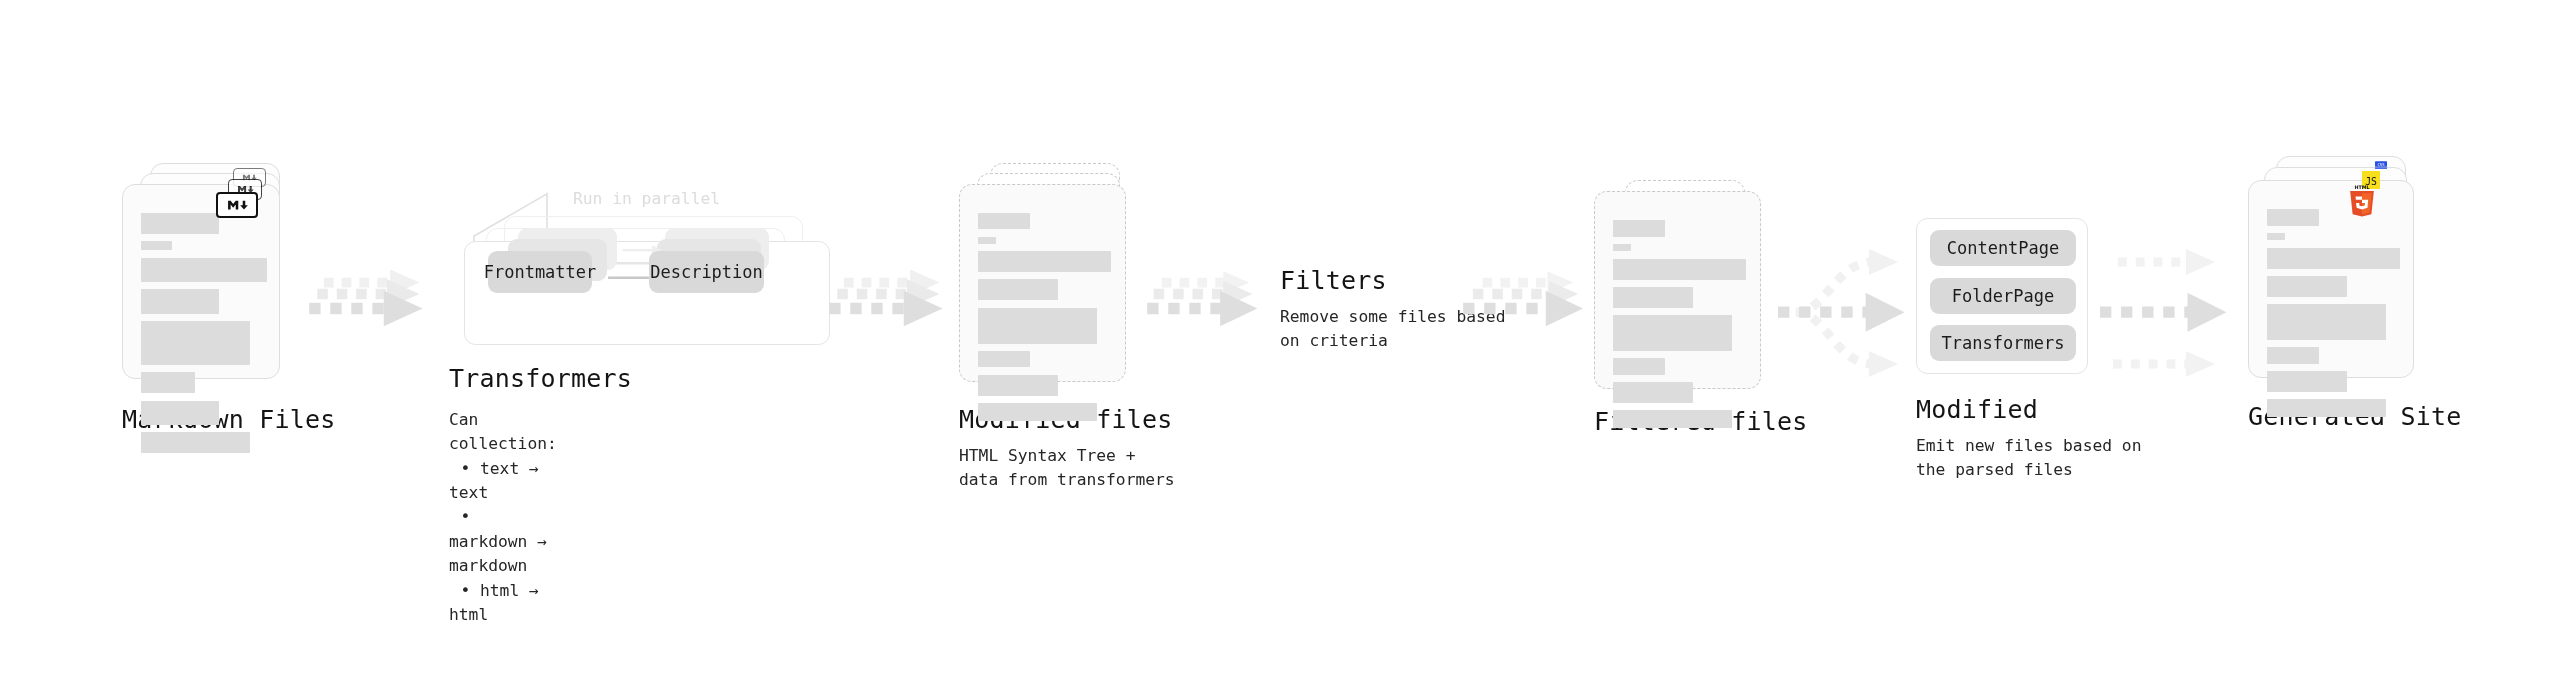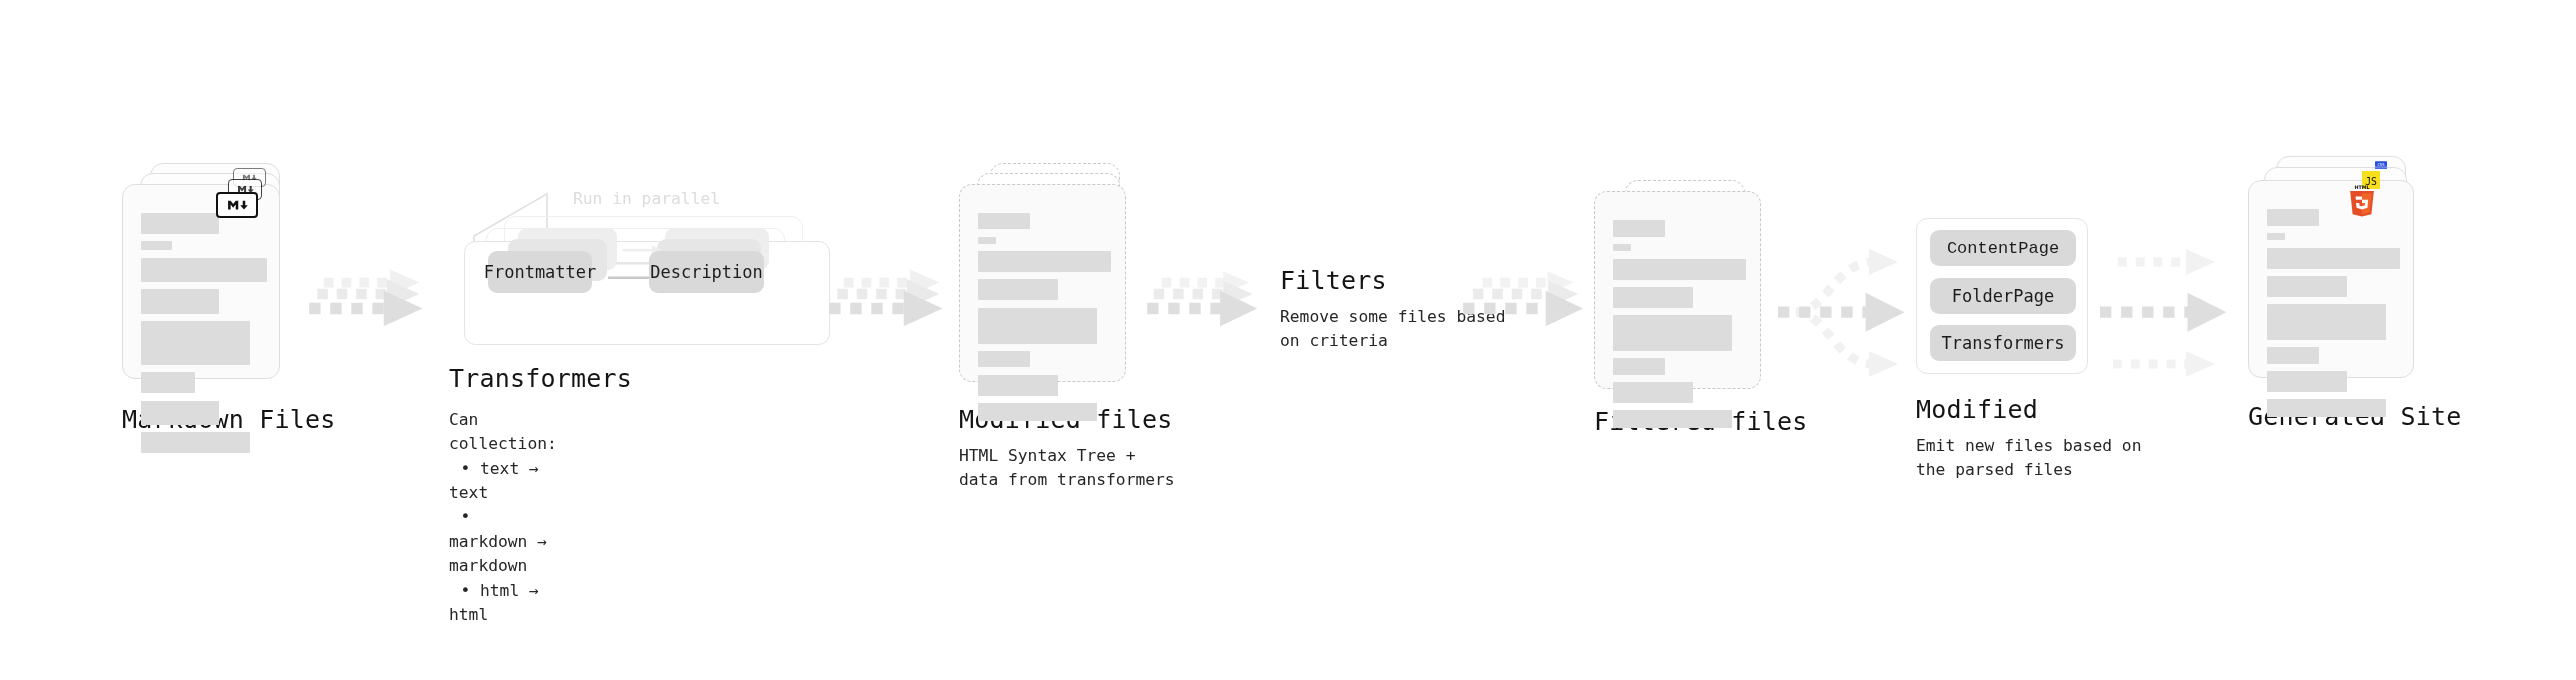--- a/index.html
+++ b/index.html
@@ -300,21 +300,21 @@
       <polygon points="112,6 148,22 112,38" fill="#f1f1f1"></polygon>
       <path d="M22 84 C 60 84, 70 148, 118 148" fill="none" stroke="#f1f1f1" stroke-width="11" stroke-dasharray="11 11"></path>
       <polygon points="112,132 148,148 112,164" fill="#f1f1f1"></polygon>
       <line x1="0" y1="84" x2="116" y2="84" stroke="#dedede" stroke-width="14" stroke-dasharray="14 12"></line>
       <polygon points="108,60 156,84 108,108" fill="#dedede"></polygon>
     </g>
   </svg>
 
   <div class="stage" style="left:1916px; top:218px;">
     <div class="proc-box" style="position:relative; left:0; top:0; width:172px; height:156px;">
-      <div class="pill" style="left:13px; top:11.4px; width:146px; height:36px;font-family:Liberation Mono, monospace;">ContentPage</div>
+      <div class="pill" style="left:13px; top:11.4px; width:146px; height:36px;">ContentPage</div>
       <div class="pill" style="left:13px; top:59px; width:146px; height:36px;">FolderPage</div>
       <div class="pill" style="left:13px; top:106px; width:146px; height:36px;">Transformers</div>
     </div>
     <div class="stage-title" style="margin-top:21px;">Modified</div>
     <div class="stage-desc">Emit new files based on
 the parsed files</div>
   </div>
 
   <svg class="arrow-svg" style="left:2100px; top:244px;" width="154" height="138" viewBox="0 0 190 170">
     <g>

